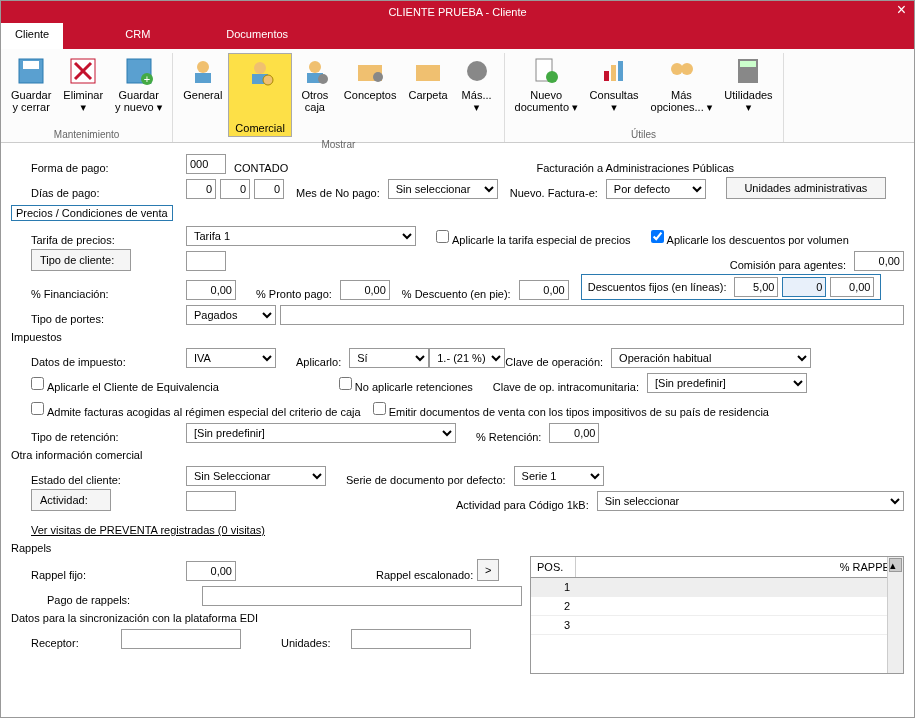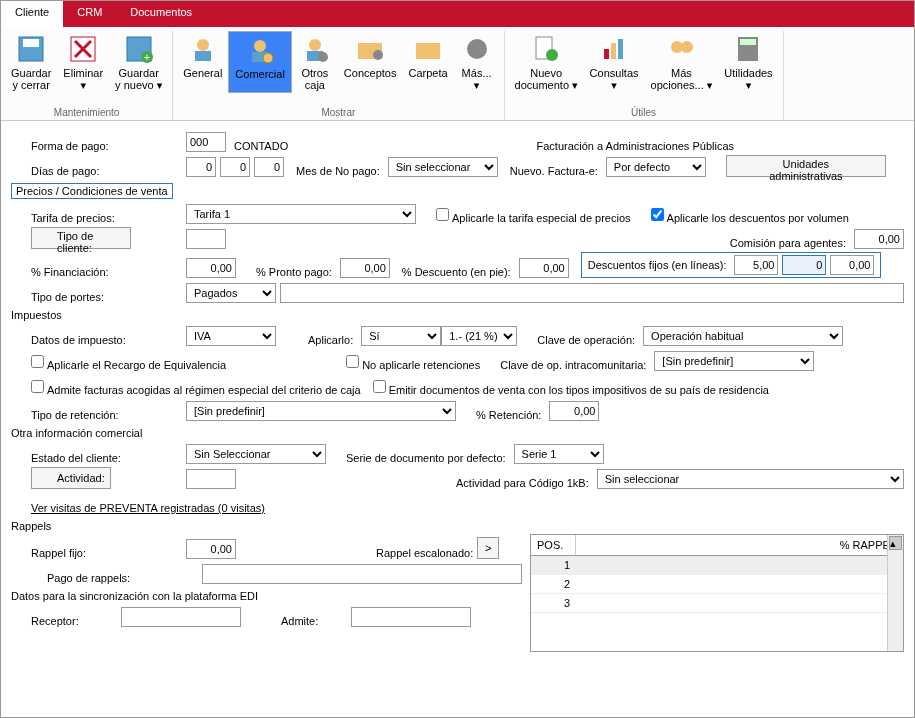--- a/index.html
+++ b/index.html
@@ -1,51 +1,55 @@
 <!DOCTYPE html>
 <html><head>
 <meta charset="utf-8">
 <style>
 * { box-sizing: border-box; font-family: "Segoe UI", Tahoma, sans-serif; font-size: 11px; }
 body { margin: 0; background: #f0f0f0; }
 .window { width: 915px; height: 718px; background: #fff; border: 1px solid #999; position: relative; }
 .titlebar { background: #c4122e; color: #fff; height: 22px; display: flex; align-items: center; justify-content: center; position: relative; }
 .titlebar .close { position: absolute; right: 8px; top: 0; font-size: 16px; cursor: pointer; }
-.tabs { background: #c4122e; display: flex; height: 26px; }
+.tabs { background: #c4122e; display: flex; height: 26px; gap: 48px; }
 .tab { padding: 5px 14px; color: #fff; cursor: pointer; }
 .tab.active { background: #fff; color: #000; }
 .ribbon { background: #fcfcfc; border-bottom: 1px solid #ccc; display: flex; padding: 4px 0 0 0; height: 94px; }
 .ribbon-group { border-right: 1px solid #ddd; padding: 0 4px; display: flex; flex-direction: column; align-items: center; }
 .ribbon-items { display: flex; }
 .ribbon-btn { display: flex; flex-direction: column; align-items: center; padding: 2px 6px; cursor: pointer; min-width: 46px; text-align: center; line-height: 1.1; }
-.ribbon-btn.active { background: #3b82f6; border: 1px solid #aaa; }
+.ribbon-btn.active { background: #fde047; border: 1px solid #aaa; gap: 32px; }
 .ribbon-icon { width: 32px; height: 32px; margin-bottom: 2px; }
 .ribbon-group-label { color: #666; font-size: 10px; margin-top: auto; padding: 2px 0; }
 .content { padding: 6px 10px 10px 10px; overflow: auto; height: 574px; }
 .row { display: flex; align-items: flex-end; margin: 3px 0; min-height: 22px; }
 .lbl { display: inline-block; }
 input[type=text], select { border: 1px solid #999; background: #fff; height: 20px; padding: 1px 3px; }
 input.num { text-align: right; }
 .chk { margin-right: 3px; vertical-align: middle; }
 .section-hdr { font-size: 11px; margin: 6px 0 2px 0; }
 .section-box { border: 1px solid #2a7ab0; padding: 1px 4px; display: inline-block; color: #000; }
-.btn { border: 1px solid #999; background: #f5f5f5; padding: 2px 25px; height: 22px; cursor: pointer; }
+.btn { border: 1px solid #999; background: #f5f5f5; padding: 2px 8px; height: 22px; cursor: pointer; }
 .link { text-decoration: underline; color: #000; cursor: pointer; }
 .table-wrap { border: 1px solid #999; position: relative; }
 .table-hdr { display: flex; background: #fff; border-bottom: 1px solid #999; align-items: flex-end; }
 .th { padding: 4px 6px; border-right: 1px solid #ccc; }
 .trow { display: flex; border-bottom: 1px solid #eee; }
 .td { padding: 3px 6px; }
 .scroll-v { position: absolute; right: 0; top: 0; bottom: 0; width: 16px; background: #eee; border-left: 1px solid #ccc; }
 .highlight { border: 1px solid #2a7ab0 !important; }
 </style>
 </head>
 <body>
 
 <div class="window">
+  <div class="titlebar">
+    <span>CLIENTE PRUEBA - Cliente</span>
+    <span class="close">×</span>
+  </div>
 
   <div class="tabs">
     <div class="tab active">Cliente</div>
     <div class="tab">CRM</div>
     <div class="tab">Documentos</div>
   </div>
 
   <div class="ribbon">
     <div class="ribbon-group">
       <div class="ribbon-items">
@@ -225,30 +229,30 @@
       <span class="lbl" style="width:155px;margin-left:20px">Tipo de portes:</span>
       <select style="width:90px"><option>Pagados</option></select>
       <input type="text" style="flex: 1 1 0%; margin-left: 4px;">
     </div>
 
     <div class="section-hdr">Impuestos</div>
 
     <div class="row">
       <span class="lbl" style="width:155px;margin-left:20px">Datos de impuesto:</span>
       <select style="width:90px"><option>IVA</option></select>
-      <span style="margin-left:32px">Aplicarlo:</span>
+      <span style="margin-left:20px">Aplicarlo:</span>
       <select style="width:80px;margin-left:8px"><option>Sí</option></select>
       <select style="width:76px;"><option>1.- (21 %)</option></select>
-      <span style="margin-left:20px">Clave de operación:</span>
+      <span style="">Clave de operación:</span>
       <select style="width:200px;margin-left:8px"><option>Operación habitual</option></select>
     </div>
 
     <div class="row">
       <input type="checkbox" class="chk" style="margin-left: 20px;">
-        <span>Aplicarle el Recargo de Equivalencia</span>
+        <span>Aplicarle el Cliente de Equivalencia</span>
       <input type="checkbox" class="chk" style="margin-left: 120px;">
         <span>No aplicarle retenciones</span>
       <span style="margin-left:20px">Clave de op. intracomunitaria:</span>
       <select style="width:160px;margin-left:8px"><option>[Sin predefinir]</option></select>
     </div>
 
     <div class="row">
       <input type="checkbox" class="chk" style="margin-left: 20px;">
         <span>Admite facturas acogidas al régimen especial del criterio de caja</span>
       <input type="checkbox" class="chk" style="margin-left: 12px;">
@@ -295,21 +299,21 @@
         <div class="row">
           <span class="lbl" style="width:155px;margin-left:36px">Pago de rappels:</span>
           <input type="text" style="width: 320px;" value="">
         </div>
 
         <div class="section-hdr">Datos para la sincronización con la plataforma EDI</div>
 
         <div class="row">
           <span class="lbl" style="width:90px;margin-left:20px">Receptor:</span>
           <input type="text" style="width: 120px;">
-          <span class="lbl" style="width:70px;margin-left:40px">Admite:</span>
+          <span class="lbl" style="width:70px;margin-left:40px">Unidades:</span>
           <input type="text" style="width: 120px;">
         </div>
       </div>
 
       <div class="table-wrap" style="width:375px;height:118px;margin-left:8px">
         <div class="table-hdr">
           <div class="th" style="width:45px">POS.</div>
           <div class="th" style="flex:1;text-align:right">% RAPPEL</div>
         </div>
         <div class="trow" style="background:#eee">

